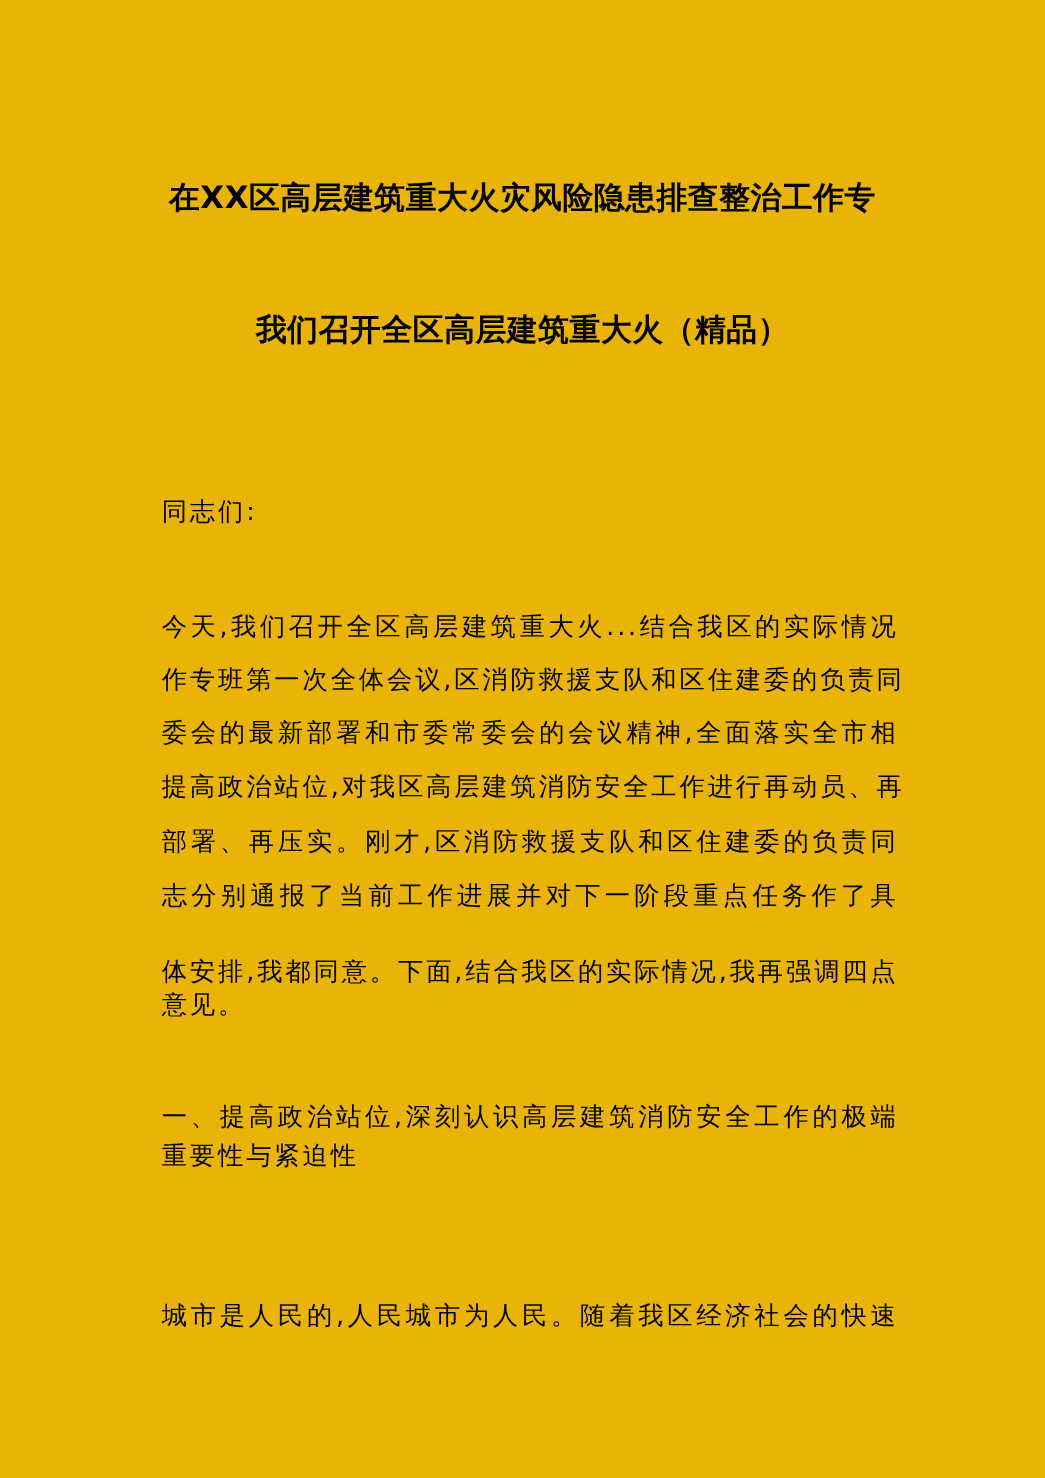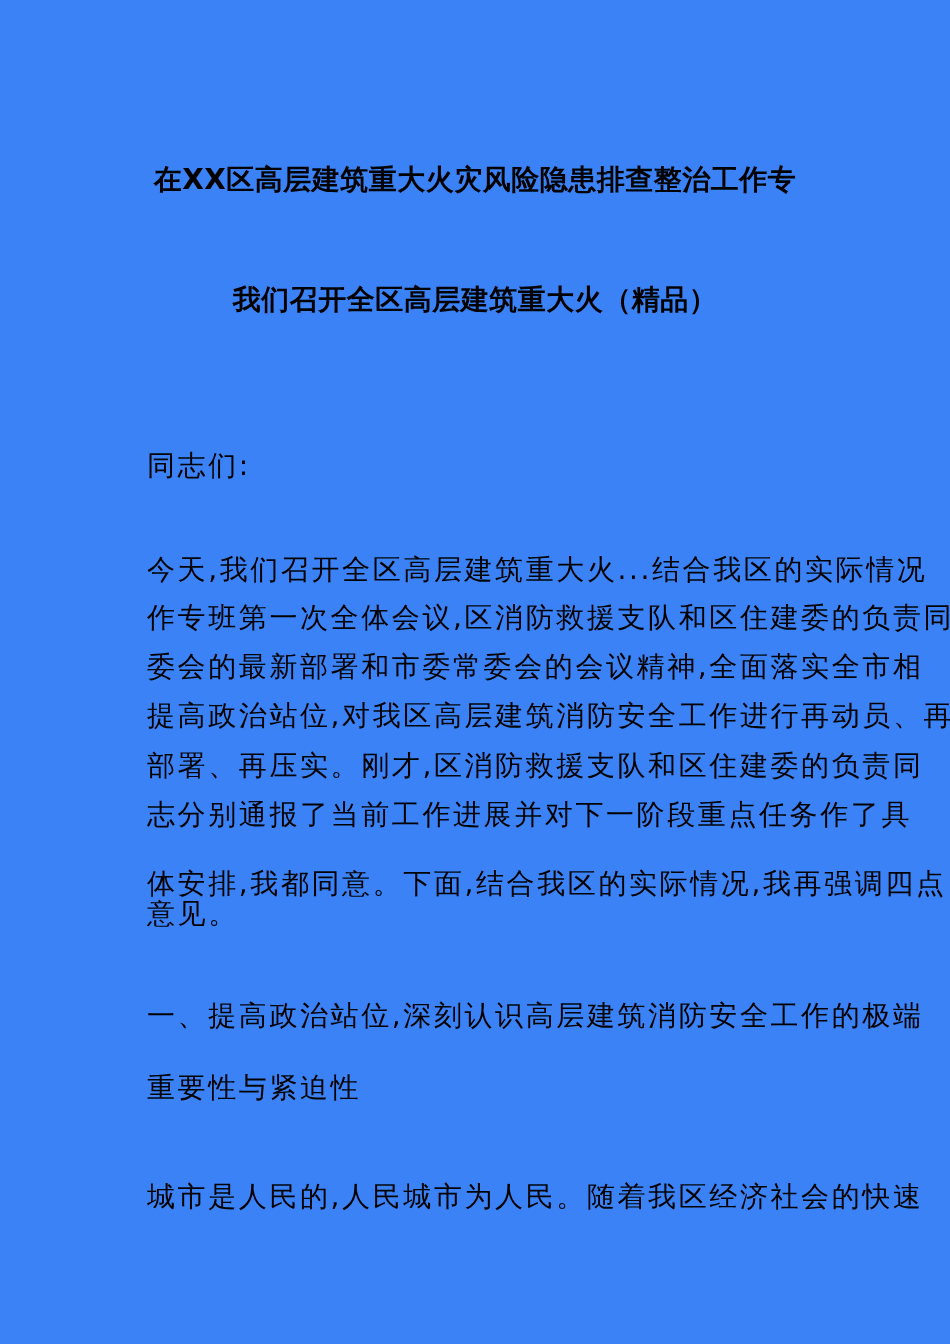--- a/index.html
+++ b/index.html
@@ -14,40 +14,40 @@
       overflow: hidden;
       font-family: "DejaVu Sans", "Liberation Sans", sans-serif;
       color: #000000;
     }
     .page {
       position: absolute;
       left: 0;
       top: 0;
       width: 950px;
       height: 1344px;
-      background: #3b82f6;
+      background: #eab308;
     }
     .title-line {
       position: absolute;
       left: 0;
       width: 950px;
       text-align: center;
       font-weight: bold;
       font-size: 28px;
       line-height: 36px;
       letter-spacing: 0.5px;
       white-space: nowrap;
     }
     .title-line.l1 { top: 162px; }
     .title-line.l2 { top: 282px; }
     .body-line {
       position: absolute;
       left: 147px;
       width: 670px;
-      font-size: 28px;
+      font-size: 23px;
       line-height: 30px;
       white-space: nowrap;
       letter-spacing: 2.6px;
       text-align: justify;
       text-align-last: justify;
     }
     .body-line.last {
       text-align-last: left;
     }
   </style>
@@ -67,20 +67,20 @@
     <div class="body-line" style="top:652px;">委会的最新部署和市委常委会的会议精神,全面落实全市相</div>
     <div class="body-line" style="top:701px;">提高政治站位,对我区高层建筑消防安全工作进行再动员、再</div>
     <div class="body-line" style="top:751px;">部署、再压实。刚才,区消防救援支队和区住建委的负责同</div>
     <div class="body-line" style="top:800px;">志分别通报了当前工作进展并对下一阶段重点任务作了具</div>
     <div class="body-line" style="top:849px;margin-top:20px;">体安排,我都同意。下面,结合我区的实际情况,我再强调四点</div>
     <div class="body-line last" style="top:899px;">意见。</div>
   </div>
 
   <div>
     <div class="body-line" style="top:1001px;">一、提高政治站位,深刻认识高层建筑消防安全工作的极端</div>
-    <div class="body-line last" style="top:1073px;">重要性与紧迫性</div>
+    <div class="body-line last" style="top:1036px;">重要性与紧迫性</div>
   </div>
 
   <div>
     <div class="body-line" style="top:1182px;">城市是人民的,人民城市为人民。随着我区经济社会的快速</div>
   </div>
 
 </div>
 
 </body></html>

